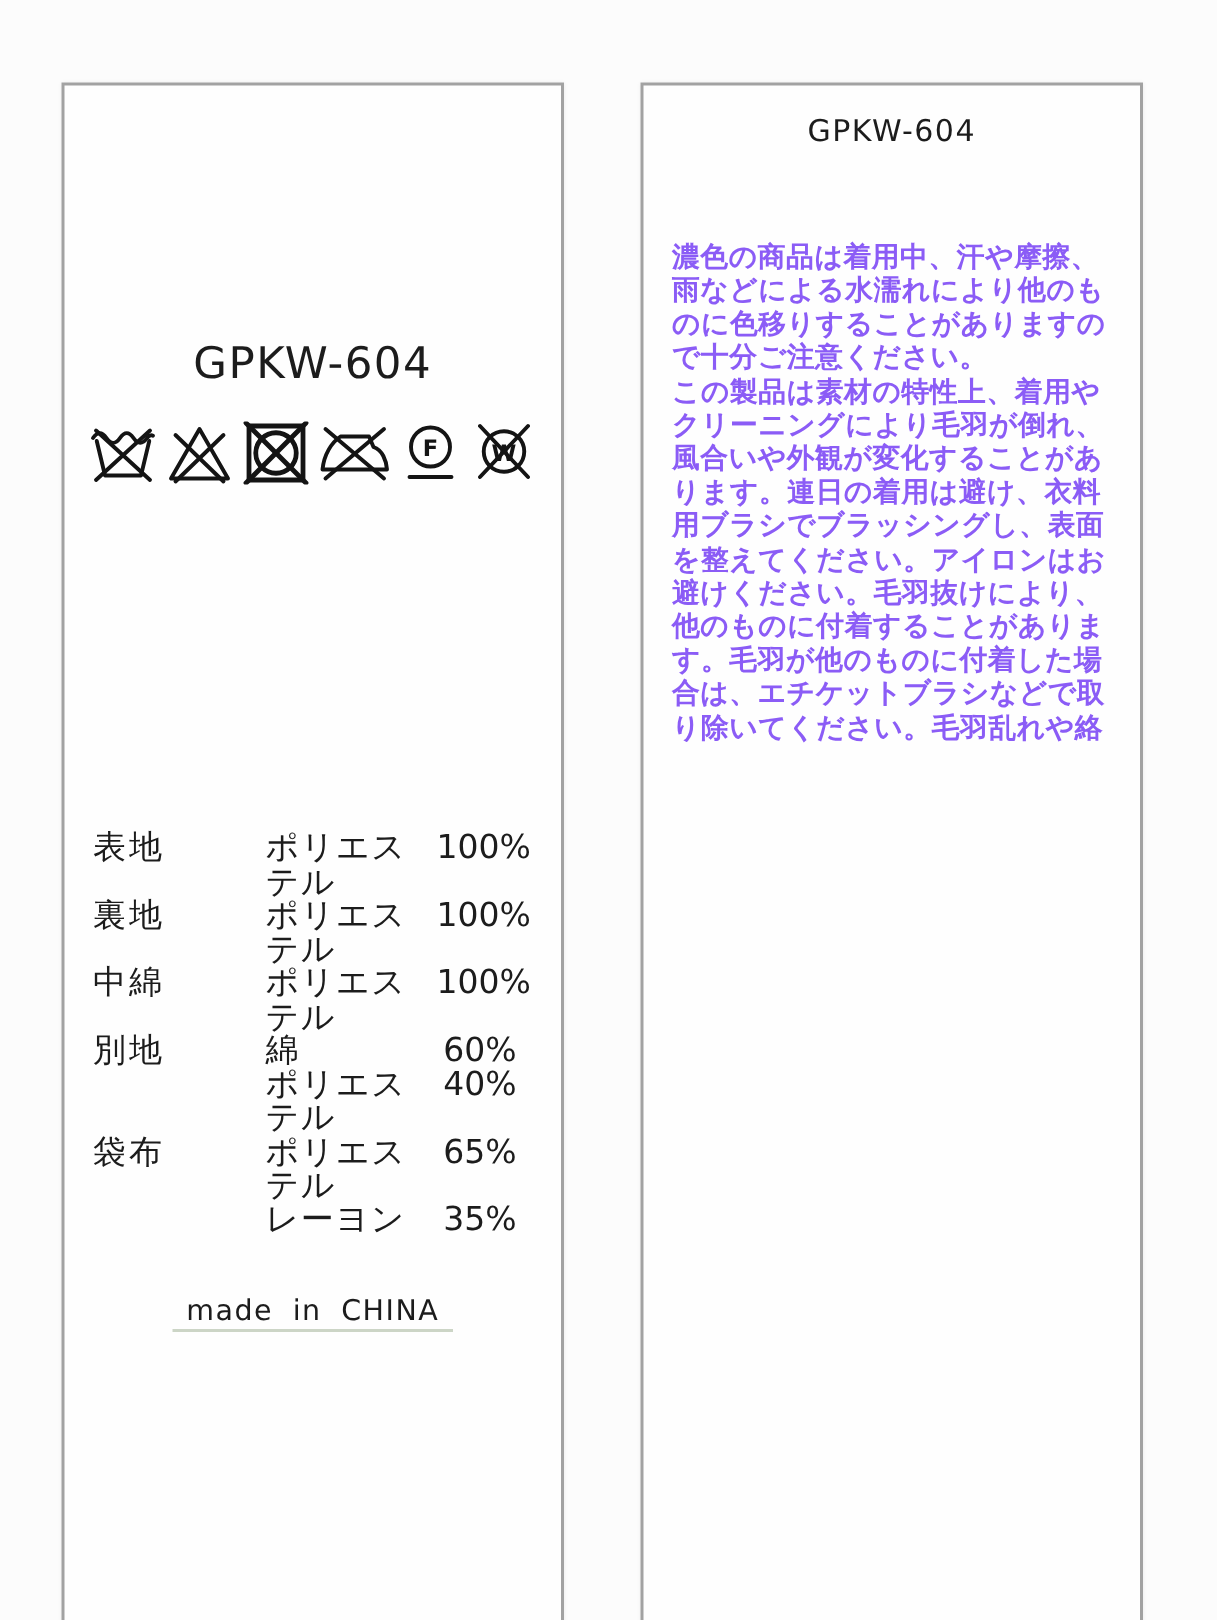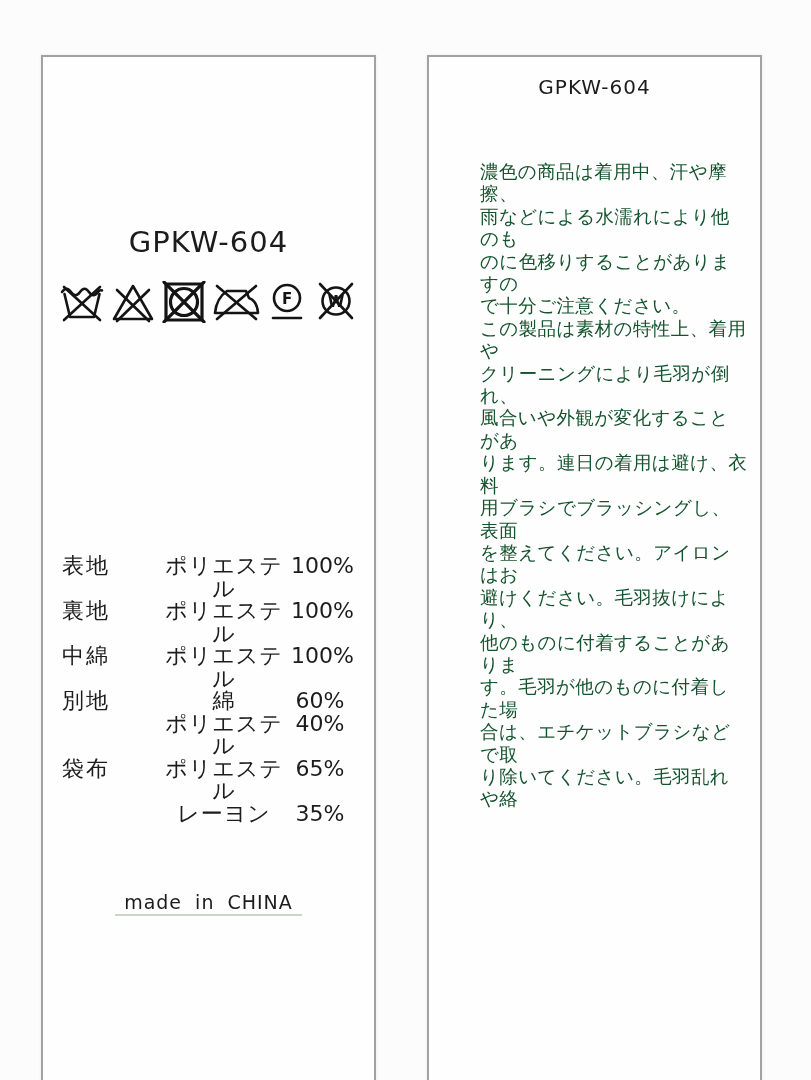--- a/index.html
+++ b/index.html
@@ -36,41 +36,40 @@
   .sym-letter{
     fill:#141414;stroke:none;font-size:15px;font-weight:bold;
     font-family:"DejaVu Sans","Liberation Sans",sans-serif;
   }
   .comp-table{
     position:absolute;top:498px;left:19px;right:25px;
     display:grid;grid-template-columns:95px 1fr 58px;
     font-size:22px;line-height:22.5px;font-weight:500;
   }
   .comp-part{text-align:left;letter-spacing:2px;}
-  .comp-mat{text-align:center;letter-spacing:1px;}
+  .comp-mat{text-align:left;letter-spacing:1px;margin-left:20px;}
   .comp-pct{text-align:center;}
   .origin-line{
     position:absolute;top:806px;left:0;width:100%;text-align:center;
     font-size:19px;font-weight:500;letter-spacing:1px;word-spacing:6px;
   }
   .origin-line span{
     display:inline-block;padding:0 9px 1px 9px;
     border-bottom:2px solid #ccd5c6;
-    margin-top:28px;
   }
 
   
   .r-code{
     position:absolute;top:18px;left:0;width:100%;text-align:center;
     font-size:20px;font-weight:500;letter-spacing:1px;white-space:nowrap;
   }
   .care-text{
     position:absolute;left:19px;right:12px;
-    font-size:18.5px;line-height:22.4px;font-weight:400;letter-spacing:0.4px;
-    white-space:pre-line;color:#14532d;margin-left:32px;
+    font-size:18.5px;line-height:22.4px;font-weight:700;letter-spacing:0.4px;
+    white-space:pre-line;color:#8b5cf6;
   }
   .care-text-1{top:104px;}
   .care-text-2{top:486px;}
 </style>
 </head>
 <body>
 
 <div class="label label-left">
   <div class="code-line">GPKW-604</div>
 

